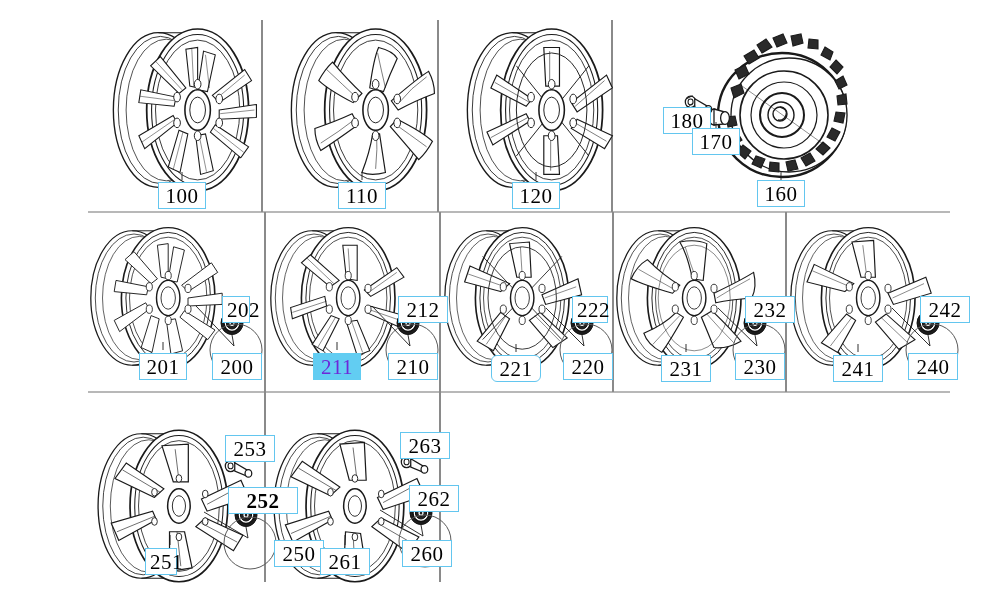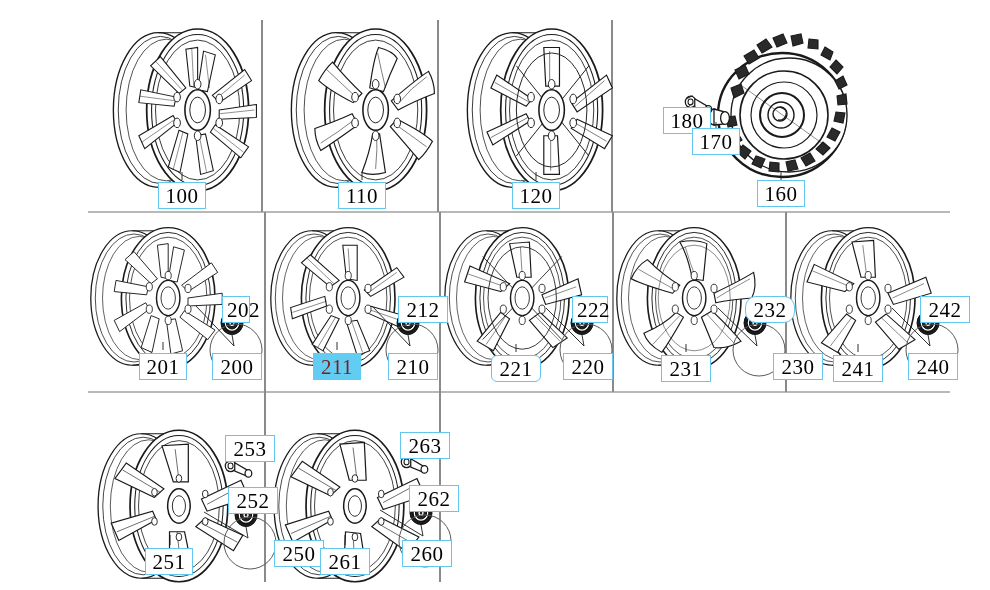--- a/index.html
+++ b/index.html
@@ -39,21 +39,21 @@
     height: 27px;
     text-align: center;
     padding: 1px 4px 0 4px;
     letter-spacing: 0.5px;
     white-space: nowrap;
     z-index: 5;
   }
   .callout.selected {
     background: #62cdf2;
     border-color: #62cdf2;
-    color: #7f1d1d;
+    color: #6d28d9;
   }
   .callout.clipped {
     overflow: hidden;
   }
 </style>
 </head>
 <body>
 
 <div id="diagram-root">
 
@@ -503,29 +503,29 @@
       <div class="callout" style="left: 757px; top: 180px; width: 48px;">160</div>
       <div class="callout" style="left: 222px; top: 296px; width: 28px;">202</div>
       <div class="callout" style="left: 139px; top: 353px; width: 48px;">201</div>
       <div class="callout" style="left: 212px; top: 353px; width: 50px;">200</div>
       <div class="callout" style="left: 398px; top: 296px; width: 50px;">212</div>
       <div class="callout selected" style="left: 313px; top: 353px; width: 48px;">211</div>
       <div class="callout" style="left: 388px; top: 353px; width: 50px;">210</div>
       <div class="callout" style="left: 572px; top: 296px; width: 36px;">222</div>
       <div class="callout" style="left: 491px; top: 355px; width: 50px; border-radius: 6px;">221</div>
       <div class="callout" style="left: 563px; top: 353px; width: 50px;">220</div>
-      <div class="callout" style="left: 745px; top: 296px; width: 50px; border-radius: 11px;">232</div>
+      <div class="callout" style="left: 745px; top: 296px; width: 50px;">232</div>
       <div class="callout" style="left: 661px; top: 355px; width: 50px;">231</div>
-      <div class="callout" style="left: 735px; top: 353px; width: 50px; margin-left: 38px;">230</div>
+      <div class="callout" style="left: 735px; top: 353px; width: 50px;">230</div>
       <div class="callout clipped" style="left: 920px; top: 296px; width: 50px;">242</div>
       <div class="callout" style="left: 833px; top: 355px; width: 50px;">241</div>
       <div class="callout" style="left: 908px; top: 353px; width: 50px;">240</div>
       <div class="callout" style="left: 225px; top: 435px; width: 50px;">253</div>
-      <div class="callout" style="left: 228px; top: 487px; width: 50px;">252</div>
-      <div class="callout" style="left: 145px; top: 548px; width: 48px;">251</div>
+      <div class="callout" style="left: 228px; top: 487px; width: 70px; font-weight: bold;">252</div>
+      <div class="callout" style="left: 145px; top: 548px; width: 32px;">251</div>
       <div class="callout" style="left: 226px; top: 540px; width: 50px; margin-left: 48px;">250</div>
       <div class="callout" style="left: 400px; top: 432px; width: 50px;">263</div>
       <div class="callout" style="left: 409px; top: 485px; width: 50px;">262</div>
       <div class="callout" style="left: 320px; top: 548px; width: 50px;">261</div>
       <div class="callout" style="left: 402px; top: 540px; width: 50px;">260</div>
     </div>
 
 </div>
 
 </body></html>

